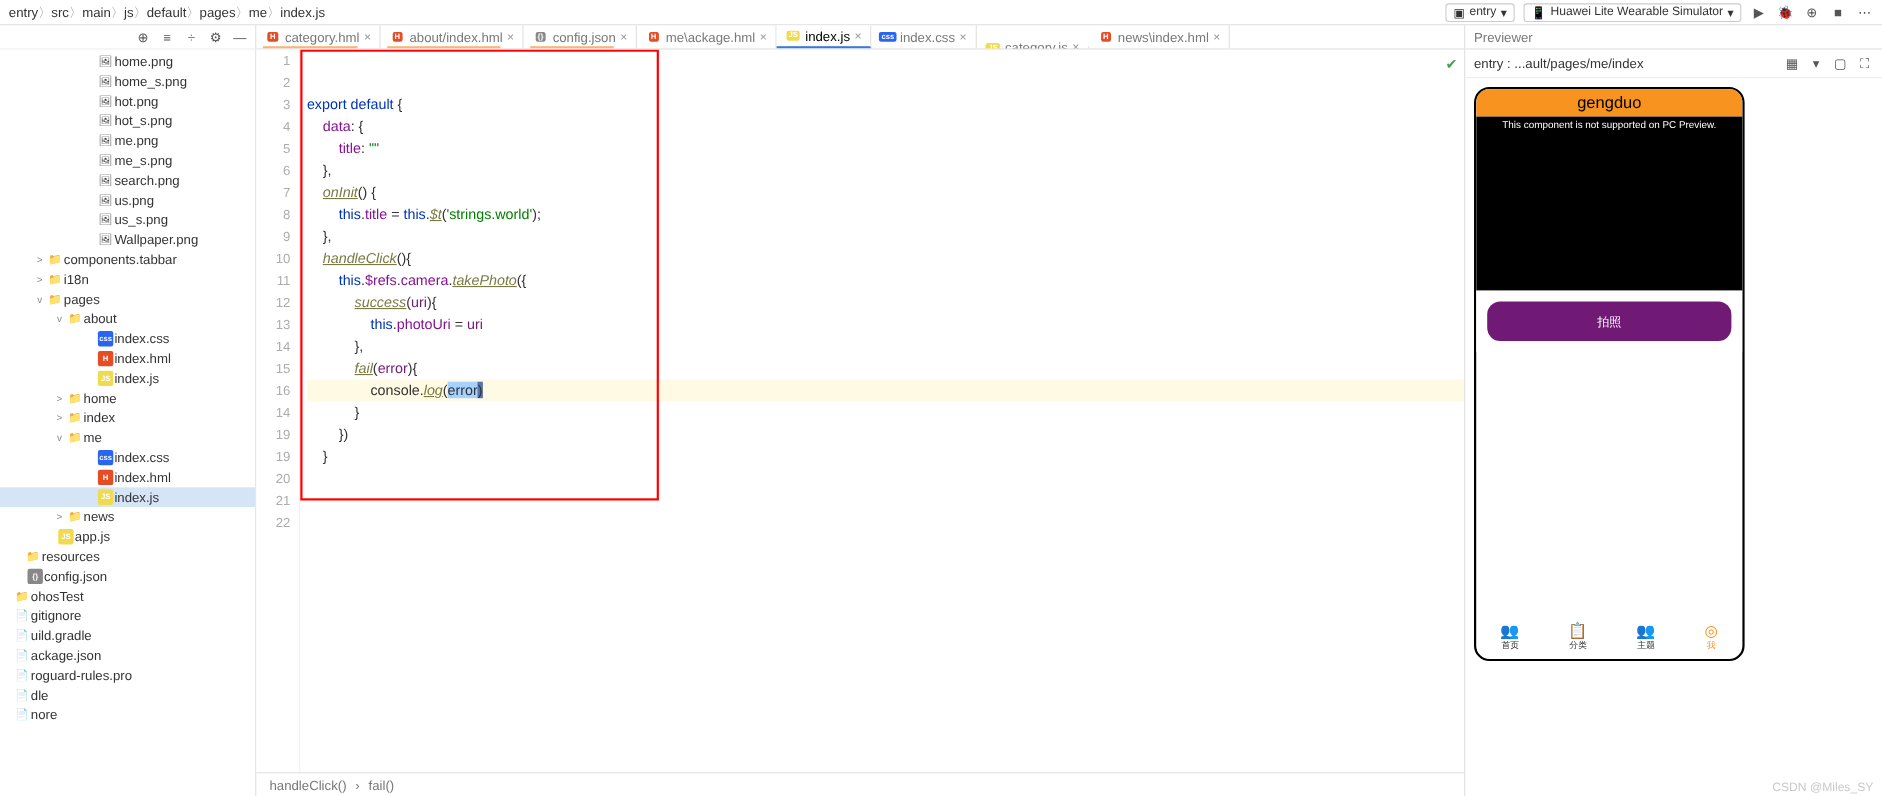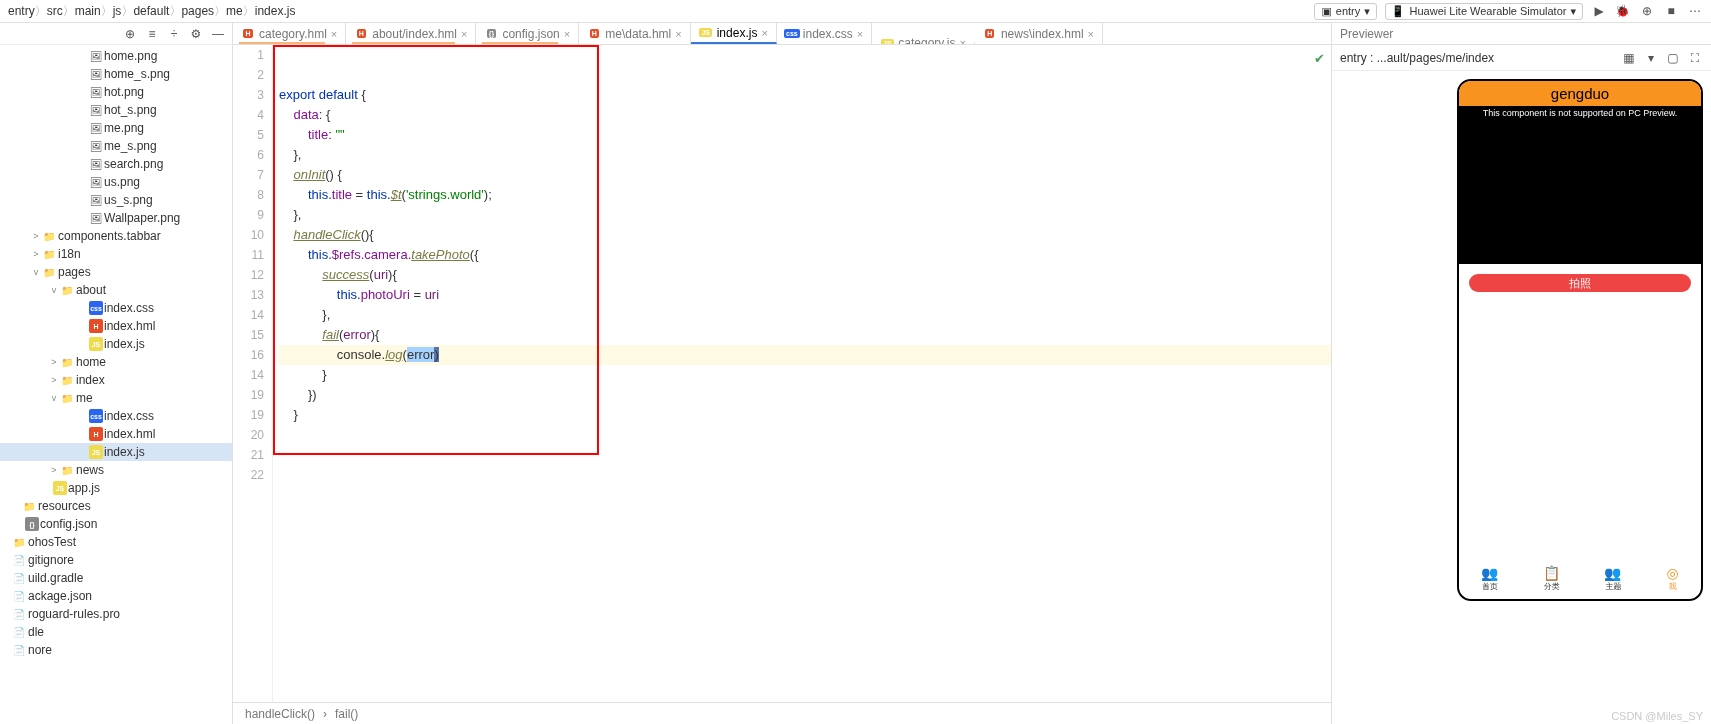--- a/index.html
+++ b/index.html
@@ -44,27 +44,27 @@
 .caret { background: #5974ab; }
 .check-icon { position: absolute; top: 4px; right: 6px; color: #499c54; }
 
 .status-breadcrumb { height: 22px; border-top: 1px solid #e0e0e0; display: flex; align-items: center; padding: 0 12px; gap: 8px; font-size: 12px; color: #787878; }
 
 .previewer { width: 380px; border-left: 1px solid #e0e0e0; display: flex; flex-direction: column; }
 .previewer-title { height: 22px; display: flex; align-items: center; padding: 0 8px; font-size: 12px; color: #787878; border-bottom: 1px solid #e0e0e0; }
 .previewer-toolbar { height: 26px; display: flex; align-items: center; padding: 0 8px; gap: 6px; border-bottom: 1px solid #eee; }
 .previewer-path { font-size: 12px; color: #333; }
 .previewer-toolbar .spacer { flex: 1; }
-.previewer-stage { flex: 1; display: flex; align-items: flex-start; justify-content: flex-end; padding: 8px; position: relative; }
+.previewer-stage { flex: 1; display: flex; align-items: flex-start; justify-content: flex-start; padding: 8px; position: relative; }
 .device { width: 246px; height: 522px; border: 2px solid #000; border-radius: 14px; background: #fff; overflow: hidden; position: relative; }
 .device-header { background: #f7931e; height: 25px; display: flex; align-items: center; justify-content: center; font-size: 15px; color: #000; font-weight: 500; }
 .device-black { background: #000; height: 158px; position: relative; }
 .device-black .msg { position: absolute; top: 2px; width: 100%; text-align: center; color: #fff; font-size: 9px; }
 .device-body { background: #fff; padding: 10px; }
-.device-btn { background: #ef4444; color: #fff; border-radius: 12px; height: 18px; display: flex; align-items: center; justify-content: center; font-size: 11px; }
+.device-btn { background: #701a75; color: #fff; border-radius: 12px; height: 36px; display: flex; align-items: center; justify-content: center; font-size: 11px; }
 .device-tabbar { position: absolute; bottom: 4px; left: 0; right: 0; height: 34px; display: flex; justify-content: space-around; align-items: center; }
 .device-tabbar .titem { display: flex; flex-direction: column; align-items: center; font-size: 8px; color: #333; }
 .device-tabbar .titem.active { color: #f7931e; }
 .device-tabbar .ticon { font-size: 14px; }
 
 .watermark { position: fixed; bottom: 2px; right: 8px; color: #c9c9c9; font-size: 11px; }
 
 .ficon { width: 14px; height: 14px; display: inline-flex; align-items: center; justify-content: center; }
 </style>
 </head>
@@ -314,21 +314,21 @@
             <span style="background:#888;color:#fff;font-size:7px;padding:1px 2px;border-radius:2px;font-weight:bold">{}</span>
           </span>
           <span>config.json</span>
           <span class="close">×</span>
           <div style="position: absolute; bottom: 0px; left: 6px; right: 20px; height: 2px; background: rgb(247, 181, 121);"></div>
         </div>
         <div class="tab" style="position: relative;">
           <span class="ficon">
             <span style="background:#e44d26;color:#fff;font-size:7px;padding:1px 2px;border-radius:2px;font-weight:bold">H</span>
           </span>
-          <span>me\data.hml</span>
+          <span>me\ackage.hml</span>
           <span class="close">×</span>
         </div>
         <div class="tab active" style="position: relative;">
           <span class="ficon">
             <span style="background:#f0db4f;color:#fff;font-size:7px;padding:1px 2px;border-radius:2px;font-weight:bold">JS</span>
           </span>
           <span>index.js</span>
           <span class="close">×</span>
         </div>
         <div class="tab" style="position: relative;">

